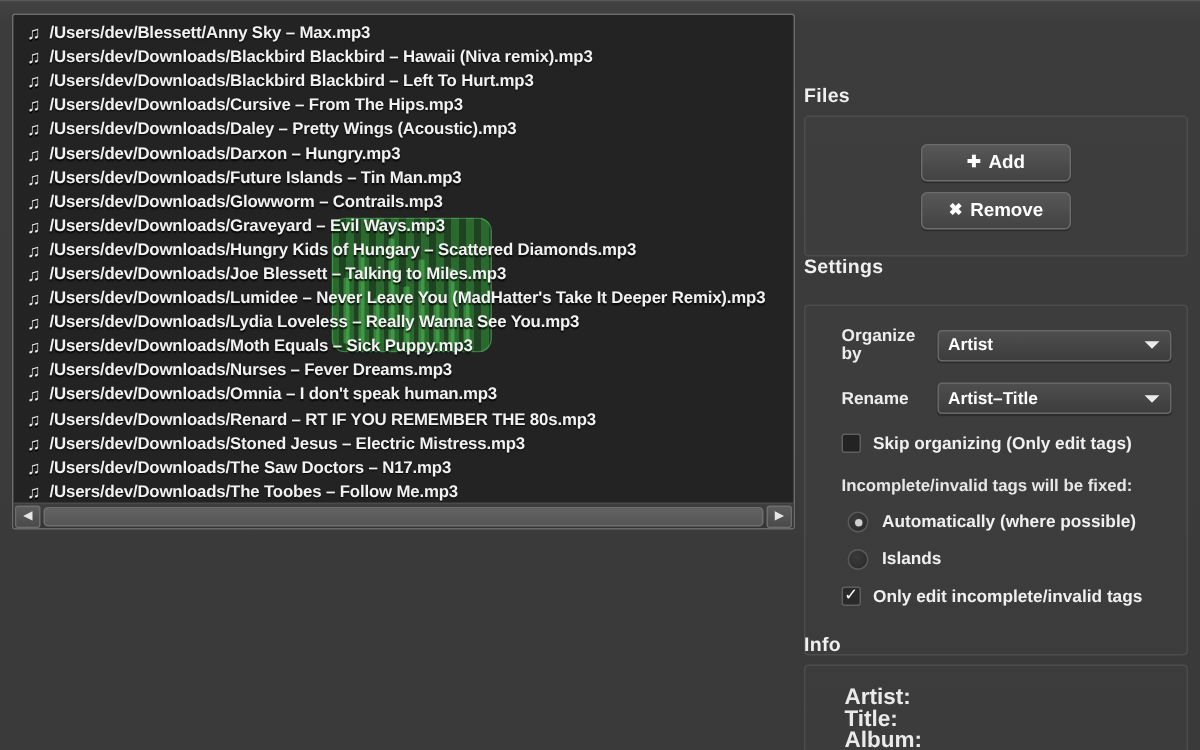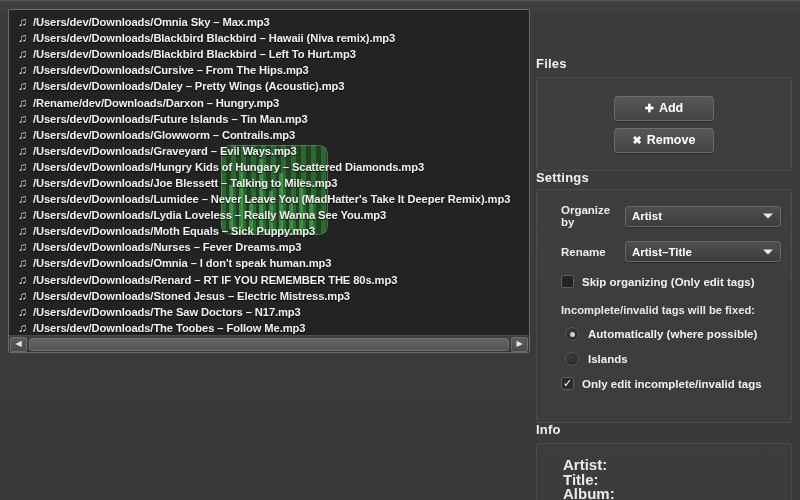--- a/index.html
+++ b/index.html
@@ -188,21 +188,21 @@
     border: 1px solid #6c6c6c;
     border-radius: 4px;
     color: #fff; font-size: 12.5px; font-weight: bold;
     display: flex; align-items: center; justify-content: center;
     gap: 5px;
     box-shadow: 0 1px 1px rgba(0,0,0,.35);
   }
   .btn-ico { font-size: 11px; line-height: 1; }
 
   #settings-section { position: absolute; left: 536px; top: 122px; width: 256px; }
-  #settings-box { margin-top: 4px; height: 234px; padding: 14px 10px 10px 10px; }
+  #settings-box { margin-top: 18px; height: 234px; padding: 14px 10px 10px 10px; }
   .set-row { display: flex; align-items: center; margin-bottom: 13px; }
   .set-label {
     color: #ededed; font-size: 11.5px; font-weight: bold;
     width: 78px; flex: 0 0 78px; padding-left: 14px;
   }
   .dropdown {
     width: 160px; height: 21px;
     background: linear-gradient(180deg,#4e4e4e,#3d3d3d);
     border: 1px solid #686868;
     border-radius: 3px;
@@ -251,41 +251,41 @@
         <div class="vbar" style="left:48px; height:38px;"></div>
         <div class="vbar" style="left:58px; height:56px;"></div>
         <div class="vbar" style="left:68px; height:26px;"></div>
         <div class="vbar" style="left:78px; height:50px;"></div>
         <div class="vbar" style="left:88px; height:34px;"></div>
       </div>
 
       <div id="file-rows">
           <div class="file-row">
             <span class="note-icon">♫</span>
-            <span class="file-path">/Users/dev/Downloads/Omnia Sky – Max.mp3</span>
+            <span class="file-path">/Users/dev/Blessett/Anny Sky – Max.mp3</span>
           </div>
           <div class="file-row">
             <span class="note-icon">♫</span>
             <span class="file-path">/Users/dev/Downloads/Blackbird Blackbird – Hawaii (Niva remix).mp3</span>
           </div>
           <div class="file-row">
             <span class="note-icon">♫</span>
             <span class="file-path">/Users/dev/Downloads/Blackbird Blackbird – Left To Hurt.mp3</span>
           </div>
           <div class="file-row">
             <span class="note-icon">♫</span>
             <span class="file-path">/Users/dev/Downloads/Cursive – From The Hips.mp3</span>
           </div>
           <div class="file-row">
             <span class="note-icon">♫</span>
             <span class="file-path">/Users/dev/Downloads/Daley – Pretty Wings (Acoustic).mp3</span>
           </div>
           <div class="file-row">
             <span class="note-icon">♫</span>
-            <span class="file-path">/Rename/dev/Downloads/Darxon – Hungry.mp3</span>
+            <span class="file-path">/Users/dev/Downloads/Darxon – Hungry.mp3</span>
           </div>
           <div class="file-row">
             <span class="note-icon">♫</span>
             <span class="file-path">/Users/dev/Downloads/Future Islands – Tin Man.mp3</span>
           </div>
           <div class="file-row">
             <span class="note-icon">♫</span>
             <span class="file-path">/Users/dev/Downloads/Glowworm – Contrails.mp3</span>
           </div>
           <div class="file-row">

